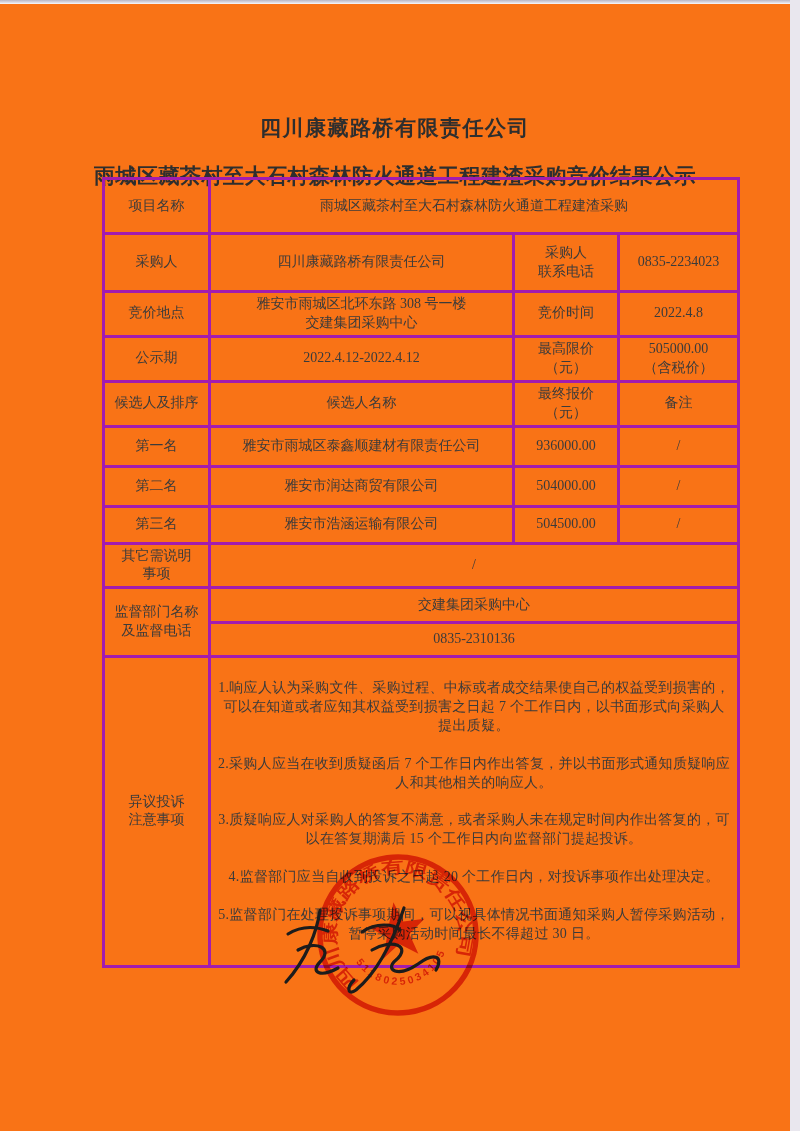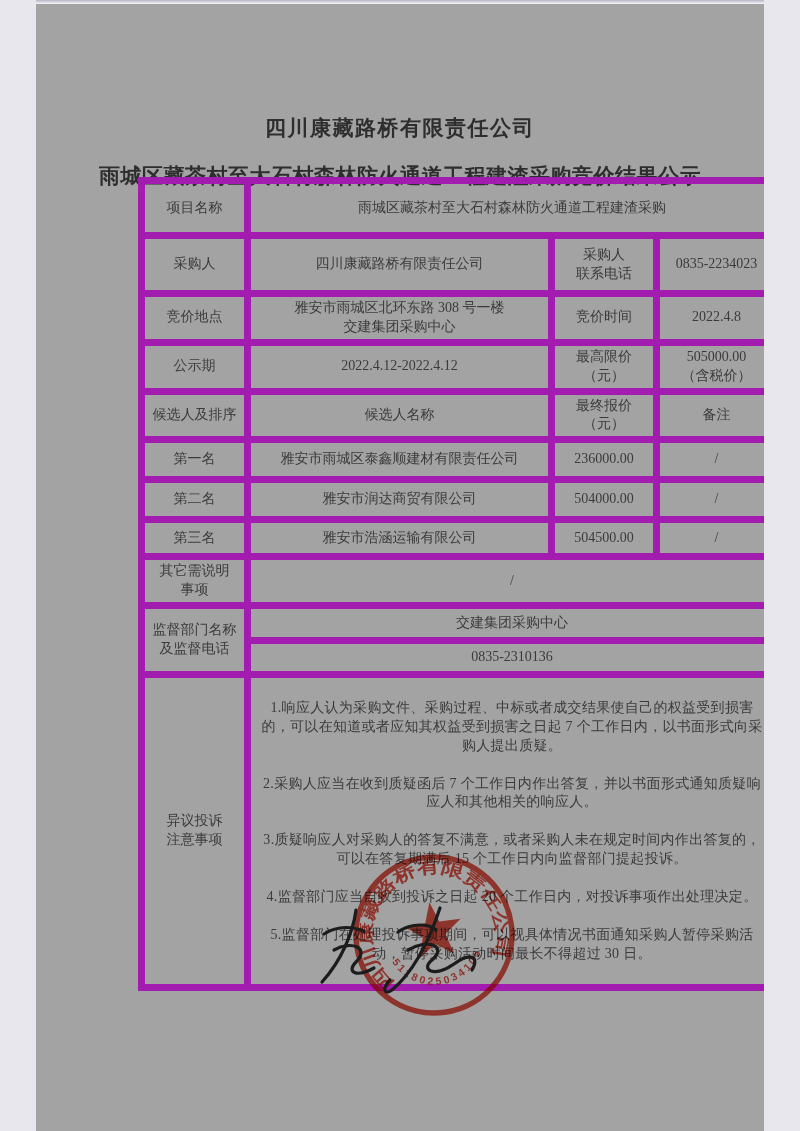--- a/index.html
+++ b/index.html
@@ -3,26 +3,25 @@
 <meta charset="utf-8">
 <style>
   * { margin: 0; padding: 0; box-sizing: border-box; }
   html, body { width: 800px; }
   body {
     font-family: "Liberation Serif", "DejaVu Serif", serif;
     background: #e9e7ee;
   }
   .page {
     position: relative;
-    width: 728px;
+    width: 790px;
     height: 1131px;
-    background: #a3a3a3;
+    background: #f97316;
     color: #3a3a3a;
     overflow: hidden;
-    margin-left: 36px;
   }
   .scan-edge {
     position: absolute; top: 0; left: 0; right: 0; height: 4px;
     background: linear-gradient(to bottom, #b9b6c4, #e4e2ea 70%, #fbfafd);
   }
   .title1 {
     position: absolute; top: 114px; left: 0; width: 100%;
     text-align: center;
     font-family: "Liberation Sans", "DejaVu Sans", sans-serif;
     font-weight: 700; font-size: 21px; letter-spacing: 1.5px; color: #2e2e2e;
@@ -31,21 +30,21 @@
     position: absolute; top: 162px; left: 0; width: 100%;
     text-align: center;
     font-family: "Liberation Sans", "DejaVu Sans", sans-serif;
     font-weight: 700; font-size: 21px; letter-spacing: 0.5px; color: #2e2e2e;
   }
   table.doc {
     position: absolute; top: 177px; left: 102px;
     width: 635px; border-collapse: collapse; table-layout: fixed;
   }
   table.doc td {
-    border: 7px solid #a21caf;
+    border: 3px solid #a21caf;
     font-size: 14px; color: #3b3b3b;
     text-align: center; vertical-align: middle;
     padding: 2px 6px;
     white-space: pre-line;
     line-height: 1.35;
   }
   td.left { text-align: left; }
   .r1  { height: 55px; } .r2  { height: 58px; padding-left: 32px; } .r3  { height: 43px; }
   .r4  { height: 45px; } .r5  { height: 42px; } .r6  { height: 40px; }
   .r7  { height: 40px; } .r8  { height: 37px; } .r9  { height: 41px; }
@@ -115,21 +114,21 @@
     <tr class="r5">
       <td>候选人及排序</td>
       <td>候选人名称</td>
       <td>最终报价
 （元）</td>
       <td>备注</td>
     </tr>
     <tr class="r6">
       <td>第一名</td>
       <td>雅安市雨城区泰鑫顺建材有限责任公司</td>
-      <td>236000.00</td>
+      <td>936000.00</td>
       <td>/</td>
     </tr>
     <tr class="r7">
       <td>第二名</td>
       <td>雅安市润达商贸有限公司</td>
       <td>504000.00</td>
       <td>/</td>
     </tr>
     <tr class="r8">
       <td>第三名</td>

